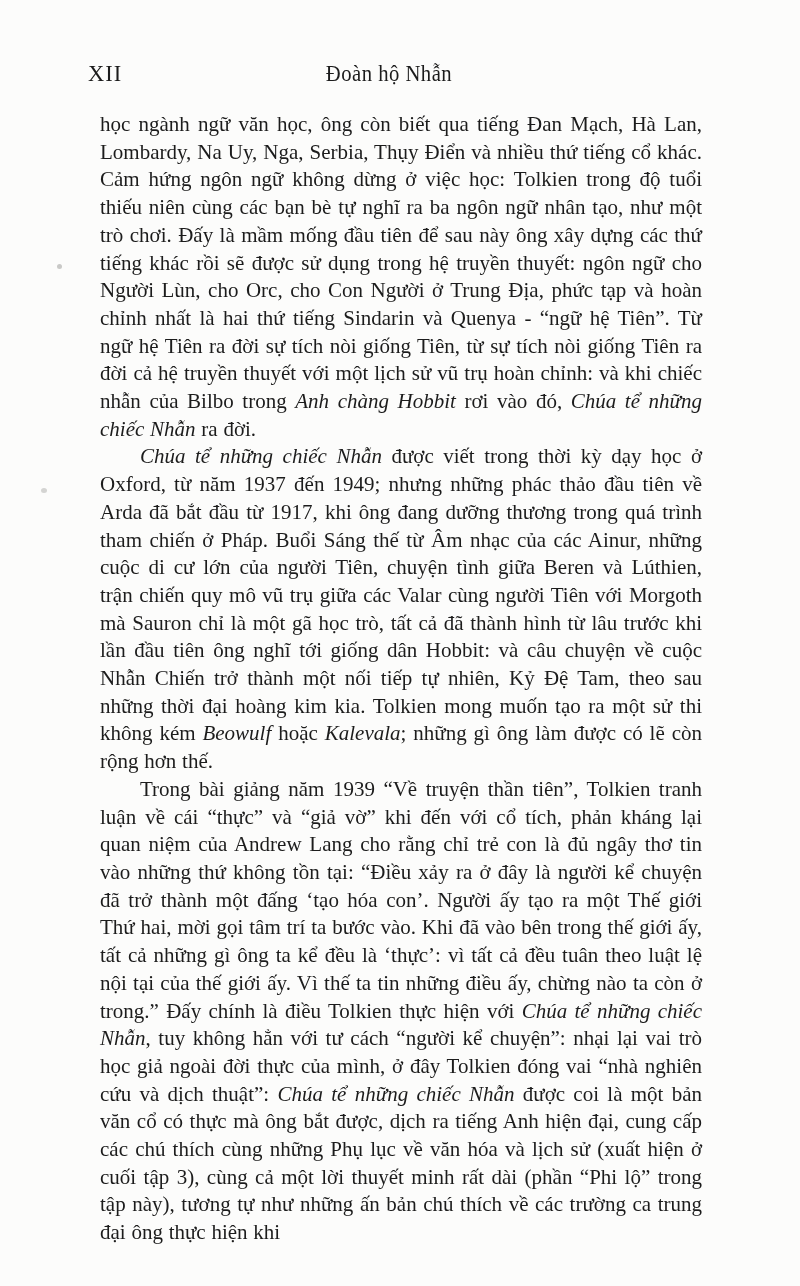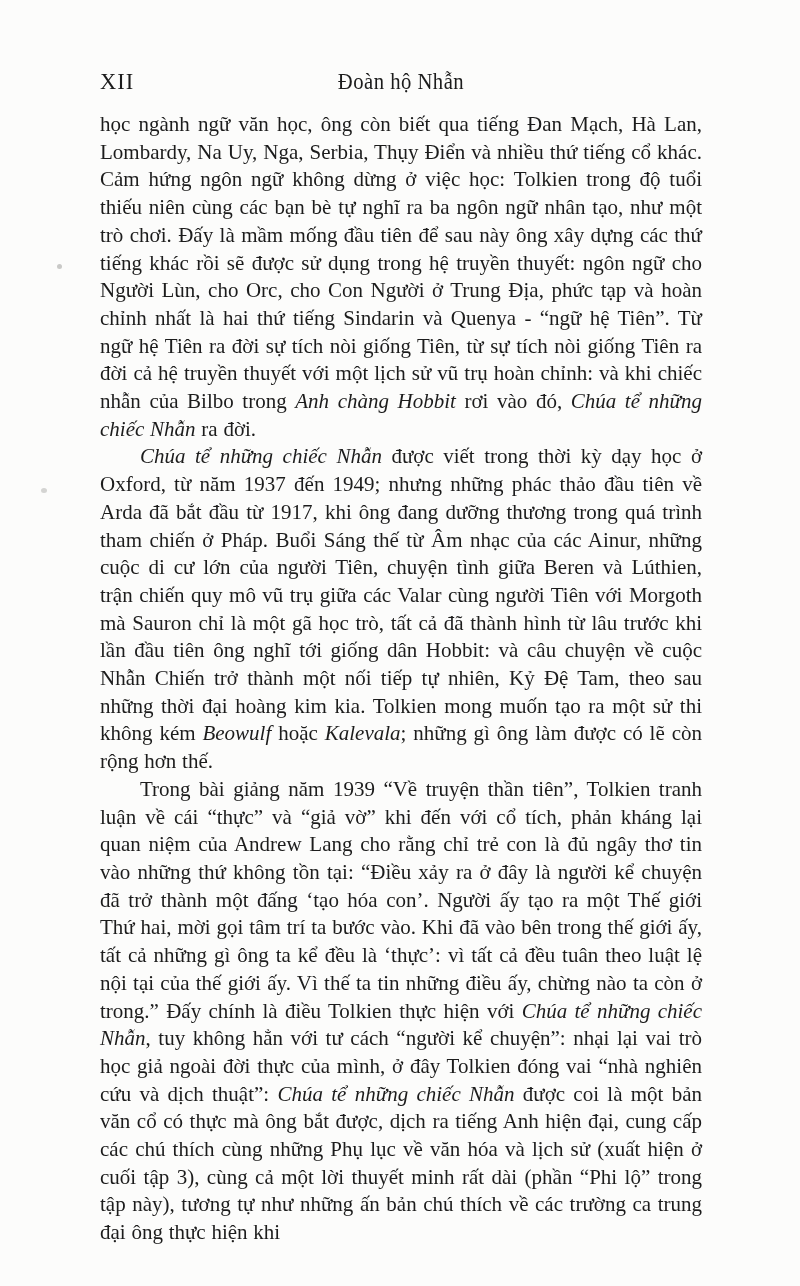--- a/index.html
+++ b/index.html
@@ -17,26 +17,25 @@
     position: relative;
     width: 800px;
     height: 1286px;
     background: #fcfcfb;
     color: #1c1c1c;
     overflow: hidden;
   }
   .running-header {
     position: absolute;
     top: 58px;
-    left: 100px;
+    left: 88px;
     width: 602px;
     height: 30px;
     font-size: 22.5px;
     line-height: 30px;
-    margin-top: 8px;
   }
   .page-number {
     position: absolute;
     left: 0;
     top: 0;
     letter-spacing: 1px;
     transform: scaleY(1.04);
     transform-origin: top left;
   }
   .running-title {

